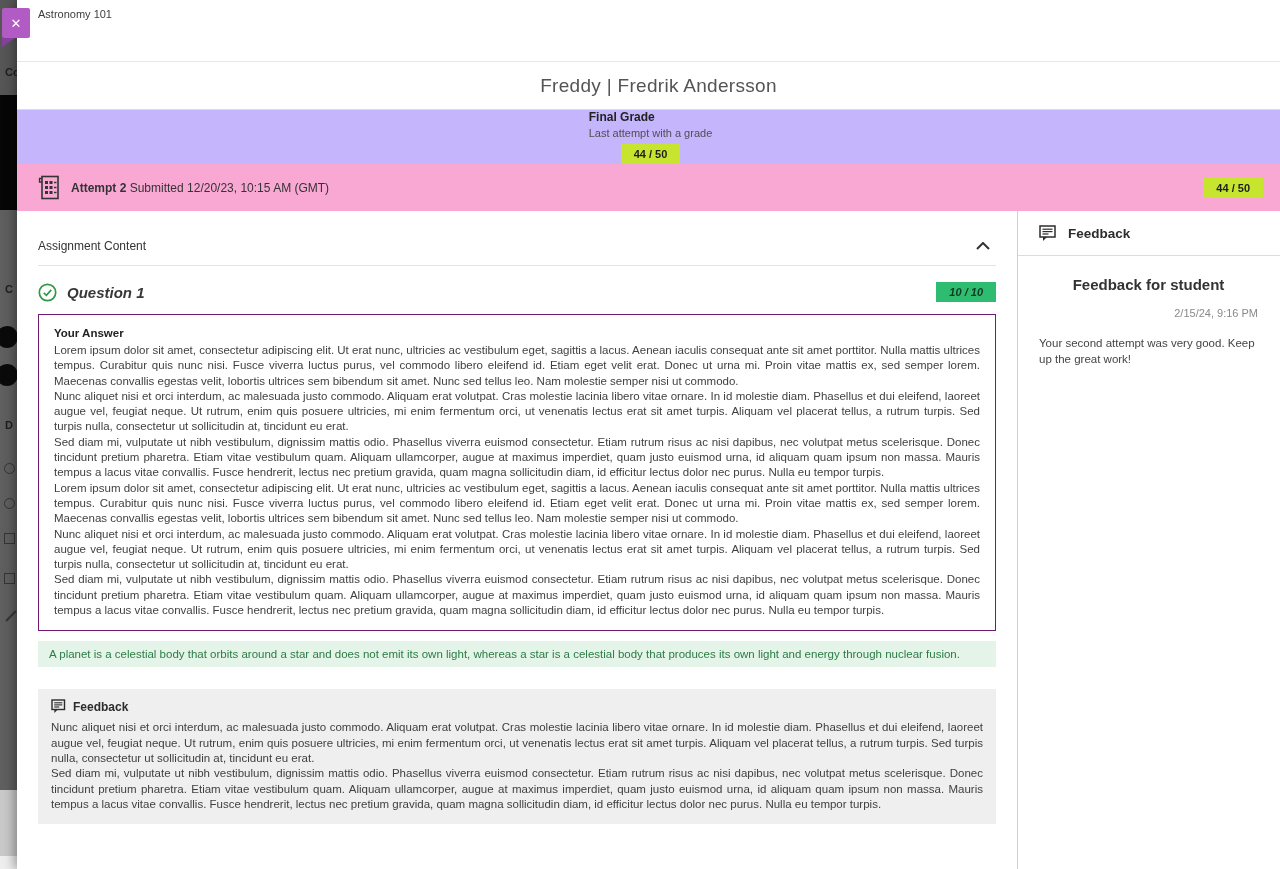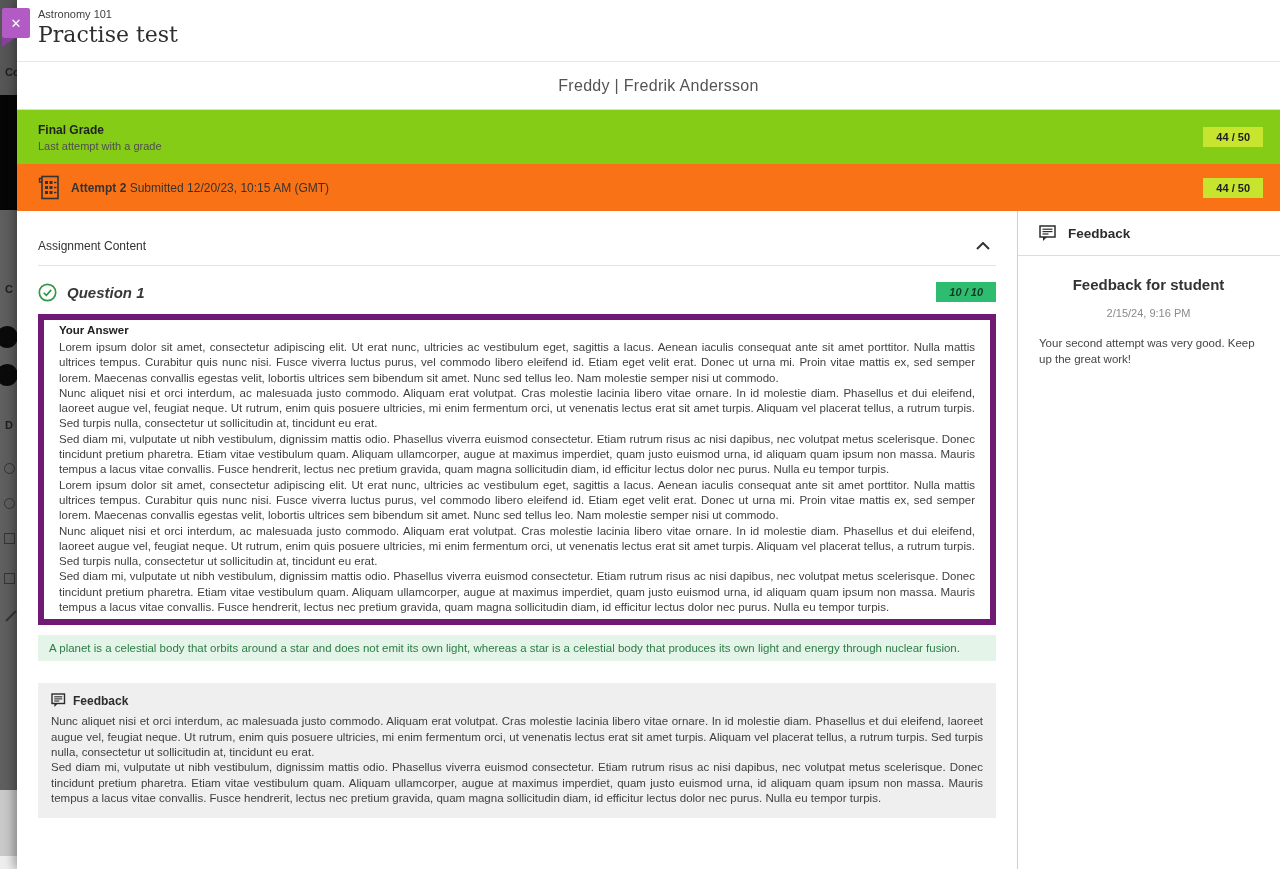--- a/index.html
+++ b/index.html
@@ -27,27 +27,27 @@
 
   
   .panel { position:absolute; left:17px; top:0; width:1263px; height:869px; background:#fff;
            box-shadow:-3px 0 10px rgba(0,0,0,.35); display:flex; flex-direction:column; }
 
   .panel-header { height:62px; padding:8px 0 0 21px; border-bottom:1px solid #e7e7e7; }
   .course-name { font-size:11px; color:#3d3d3d; }
   .page-title { font-family:"DejaVu Serif", serif; font-size:22px; color:#2e2e2e; margin-top:2px; }
 
   .name-bar { height:48px; border-bottom:1px solid #dcdcdc; display:flex; align-items:center;
-              justify-content:center; font-size:16px; color:#545454; letter-spacing:.3px;padding-left:20px; }
+              justify-content:center; font-size:19px; color:#545454; letter-spacing:.3px;padding-left:20px; }
 
   
   .grade-band { }
   .grade-row { display:flex; align-items:center; justify-content:space-between; padding:0 17px 0 21px; }
-  .grade-row.final { height:54px; background:#84cc16; }
-  .grade-row.attempt { height:47px; background:#f97316; }
+  .grade-row.final { height:54px; background:#c4b5fd;flex-direction:column; }
+  .grade-row.attempt { height:47px; background:#f9a8d4; }
   .final-label { font-size:12px; font-weight:700; color:#222; }
   .final-sub { font-size:11px; color:#4f4f4f; margin-top:3px; }
   .pill-lime { background:#c7e52f; color:#1d1d1d; font-size:11px; font-weight:700;
                padding:4px 13px; border-radius:0; }
   .attempt-left { display:flex; align-items:center; gap:10px; font-size:12px; color:#333; }
   .attempt-bold { font-weight:700; }
 
   
   .content-row { flex:1; display:flex; min-height:0; }
   .main-col { flex:1; padding:0 21px; overflow:hidden; }
@@ -56,41 +56,41 @@
                        display:flex; align-items:center; justify-content:space-between; }
   .assignment-label { font-size:12px; font-weight:400; color:#333; }
   .chev-btn { background:none; border:none; cursor:pointer; padding:2px 6px; }
 
   .question-row { margin-top:16px; display:flex; align-items:center;font-style:italic; }
   .question-title { font-size:15px; font-weight:700; color:#383838; margin-left:10px; }
   .pill-green { margin-left:auto; background:#2ebd70; color:#12381f; font-size:11px; font-weight:700;
                 padding:4px 13px; border-radius:0; }
   .question-prompt { margin-top:14px; font-size:11.5px; color:#3b3b3b; }
 
-  .answer-box { margin-top:12px; border:6px solid #701a75; padding:4px 15px; }
+  .answer-box { margin-top:12px; border:1px solid #701a75; padding:12px 15px; }
   .answer-label { font-size:11.5px; font-weight:700; color:#222; margin-bottom:4px; }
   .body-text { font-size:11.5px; line-height:15.3px; color:#3f3f3f; white-space:pre-line;
                text-align:justify; }
 
   .example-header { margin-top:20px; display:flex; align-items:center; justify-content:space-between; }
   .example-label { font-size:11.5px; font-weight:700; color:#333; }
   .example-box { margin-top:10px; background:#e4f4e8; padding:7px 11px; font-size:11.5px; color:#2c7c45; }
 
   .feedback-box { margin-top:22px; background:#efefef; padding:10px 13px 12px; }
   .feedback-box-header { display:flex; align-items:center; gap:7px; margin-bottom:6px; }
   .feedback-box-label { font-size:12px; font-weight:700; color:#2c2c2c; }
 
   
   .sidebar { width:263px; border-left:1px solid #cfcfcf; display:flex; flex-direction:column; }
   .sidebar-header { padding:14px 0 13px 21px; border-bottom:1px solid #dcdcdc;
                     display:flex; align-items:center; gap:11px; }
   .sidebar-header-label { font-size:13.5px; font-weight:700; color:#2c2c2c; }
   .sidebar-body { padding:20px 22px 0 21px; }
   .sidebar-title { font-size:15px; font-weight:700; color:#333;text-align:center; }
-  .sidebar-timestamp { margin-top:14px; text-align:center; font-size:11px; color:#8a8a8a; }
+  .sidebar-timestamp { margin-top:14px; text-align:right; font-size:11px; color:#8a8a8a; }
   .sidebar-message { margin-top:17px; font-size:11.5px; line-height:15.5px; color:#454545; }
 
   svg { display:block; }
 </style>
 </head>
 <body>
 
 <div class="bg-sliver">
   <div class="bg-top"></div>
   <div class="bg-media"></div>
@@ -110,21 +110,20 @@
 
 <button class="close-btn">
   <span>✕</span>
 </button>
 <div class="close-fold"></div>
 
 <div class="panel">
 
   <div class="panel-header">
     <div class="course-name">Astronomy 101</div>
-    <div class="page-title">Practise test</div>
   </div>
 
   <div class="name-bar">Freddy | Fredrik Andersson</div>
 
   <div class="grade-band">
     <div class="grade-row final">
       <div>
         <div class="final-label">Final Grade</div>
         <div class="final-sub">Last attempt with a grade</div>
       </div>

